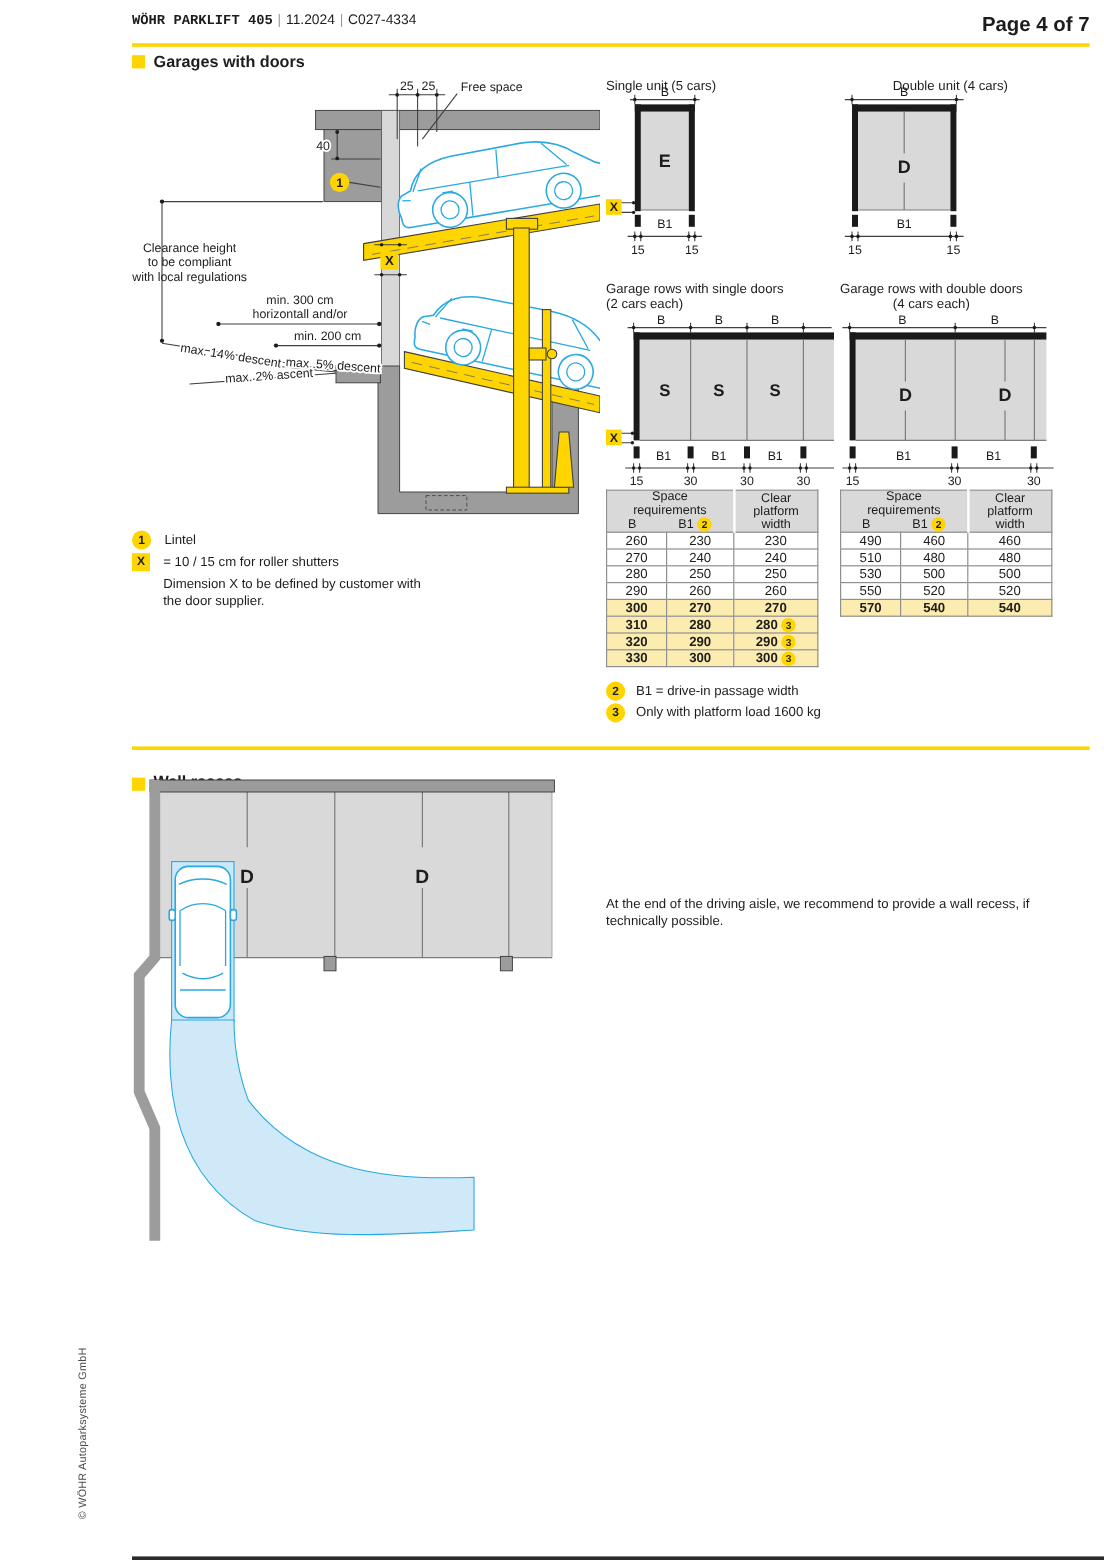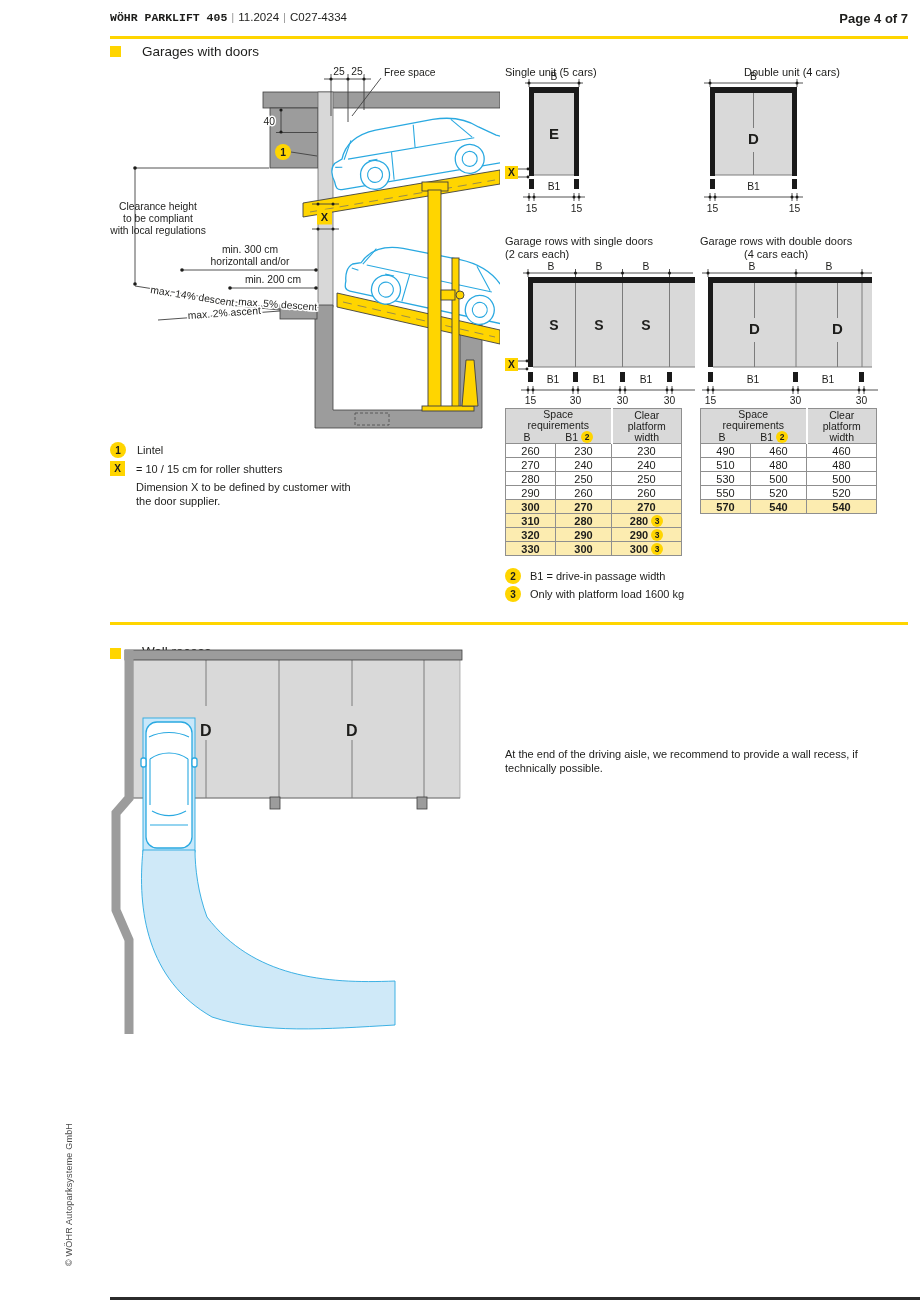--- a/index.html
+++ b/index.html
@@ -9,23 +9,23 @@
   *{margin:0;padding:0;box-sizing:border-box;}
   html,body{background:#fff;}
   .page{position:relative;width:920px;height:1301px;background:#fff;overflow:hidden;
     font-family:"Liberation Sans","DejaVu Sans",sans-serif;color:var(--text);}
   .abs{position:absolute;}
 
   
   .hdr-left{left:110px;top:11px;font-size:11.5px;}
   .hdr-left b{font-weight:700;font-family:Liberation Mono, monospace;}
   .hdr-sep{color:#9a9a9a;padding:0 4px;}
-  .hdr-right{right:12px;top:11px;font-size:13px;font-weight:700;}
+  .hdr-right{right:12px;top:11px;font-size:17px;font-weight:700;}
   .rule{left:110px;width:798px;height:3px;background:var(--accent);}
-  .sec-head{display:flex;align-items:center;gap:21px;font-size:13.5px;font-weight:400;}
+  .sec-head{display:flex;align-items:center;gap:7px;font-size:13.5px;font-weight:700;}
   .sec-sq{width:11px;height:11px;background:var(--accent);flex:0 0 auto;}
 
   
   text{font-family:"Liberation Sans","DejaVu Sans",sans-serif;fill:var(--text);}
   .t10{font-size:10.3px;} .t11{font-size:11px;} .tb{font-weight:700;}
   .mid{text-anchor:middle;} .end{text-anchor:end;}
   .halo{stroke:#fff;stroke-width:3px;paint-order:stroke;}
   .dln{stroke:#3f3f3f;stroke-width:0.9;fill:none;}
   .thin{stroke:#6b6b6b;stroke-width:0.7;fill:none;}
   .dot{fill:#1d1d1b;}

